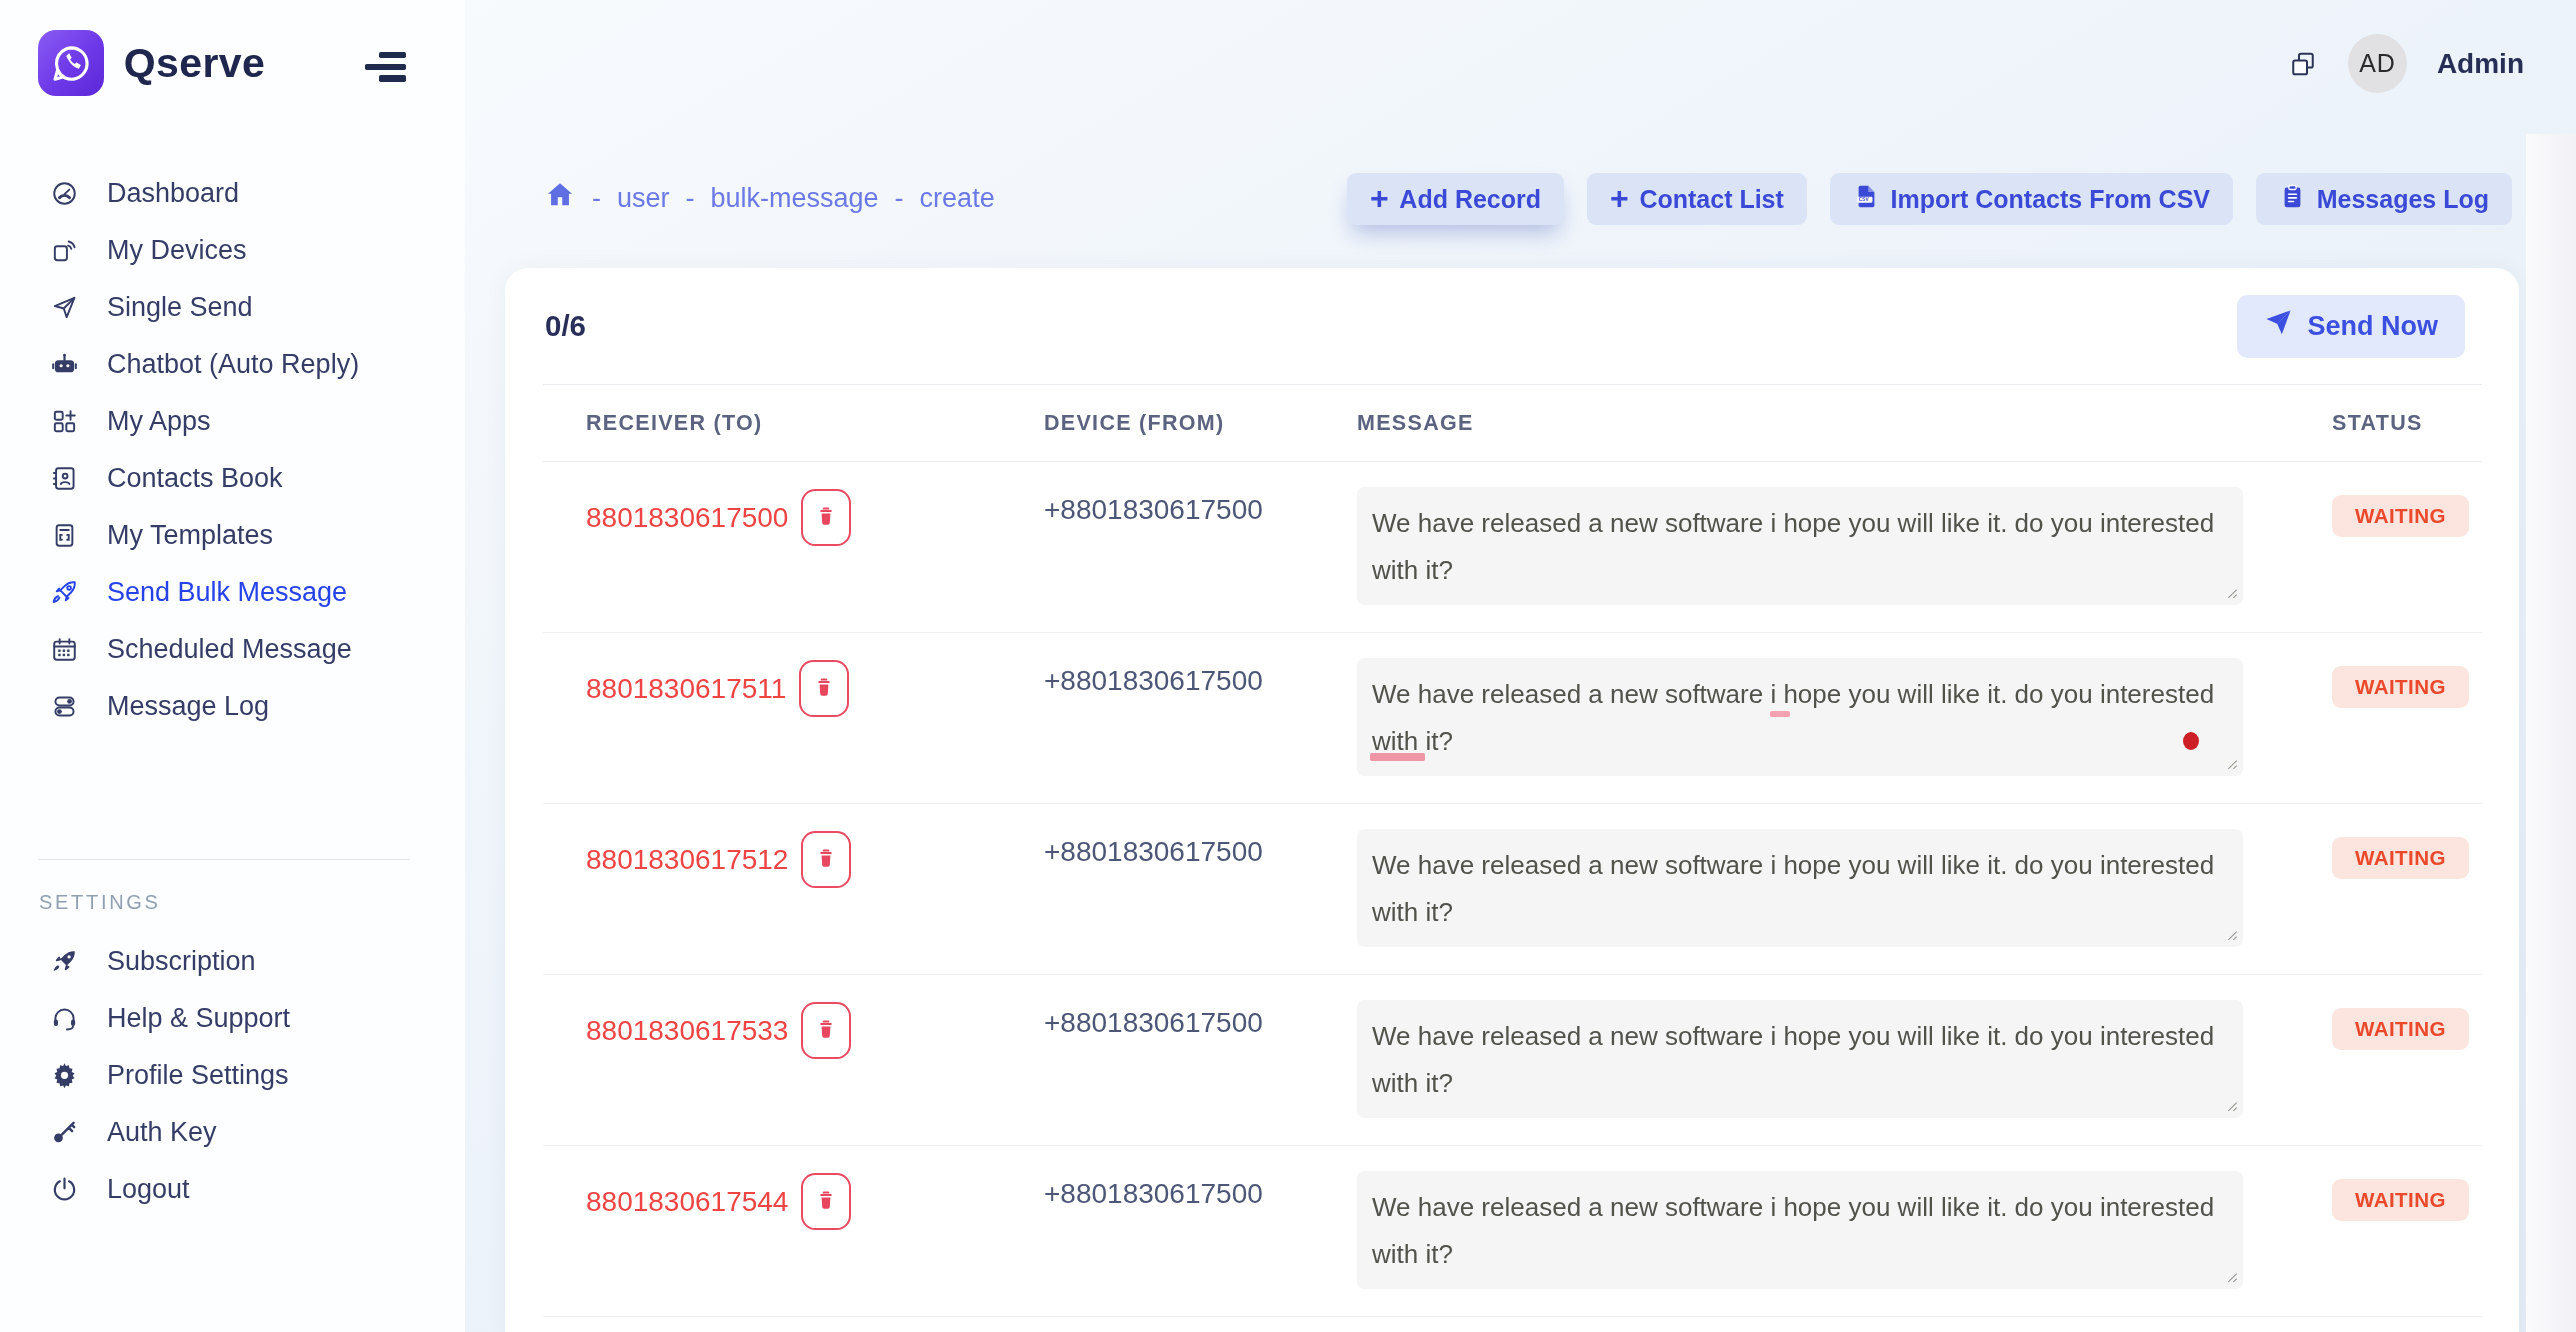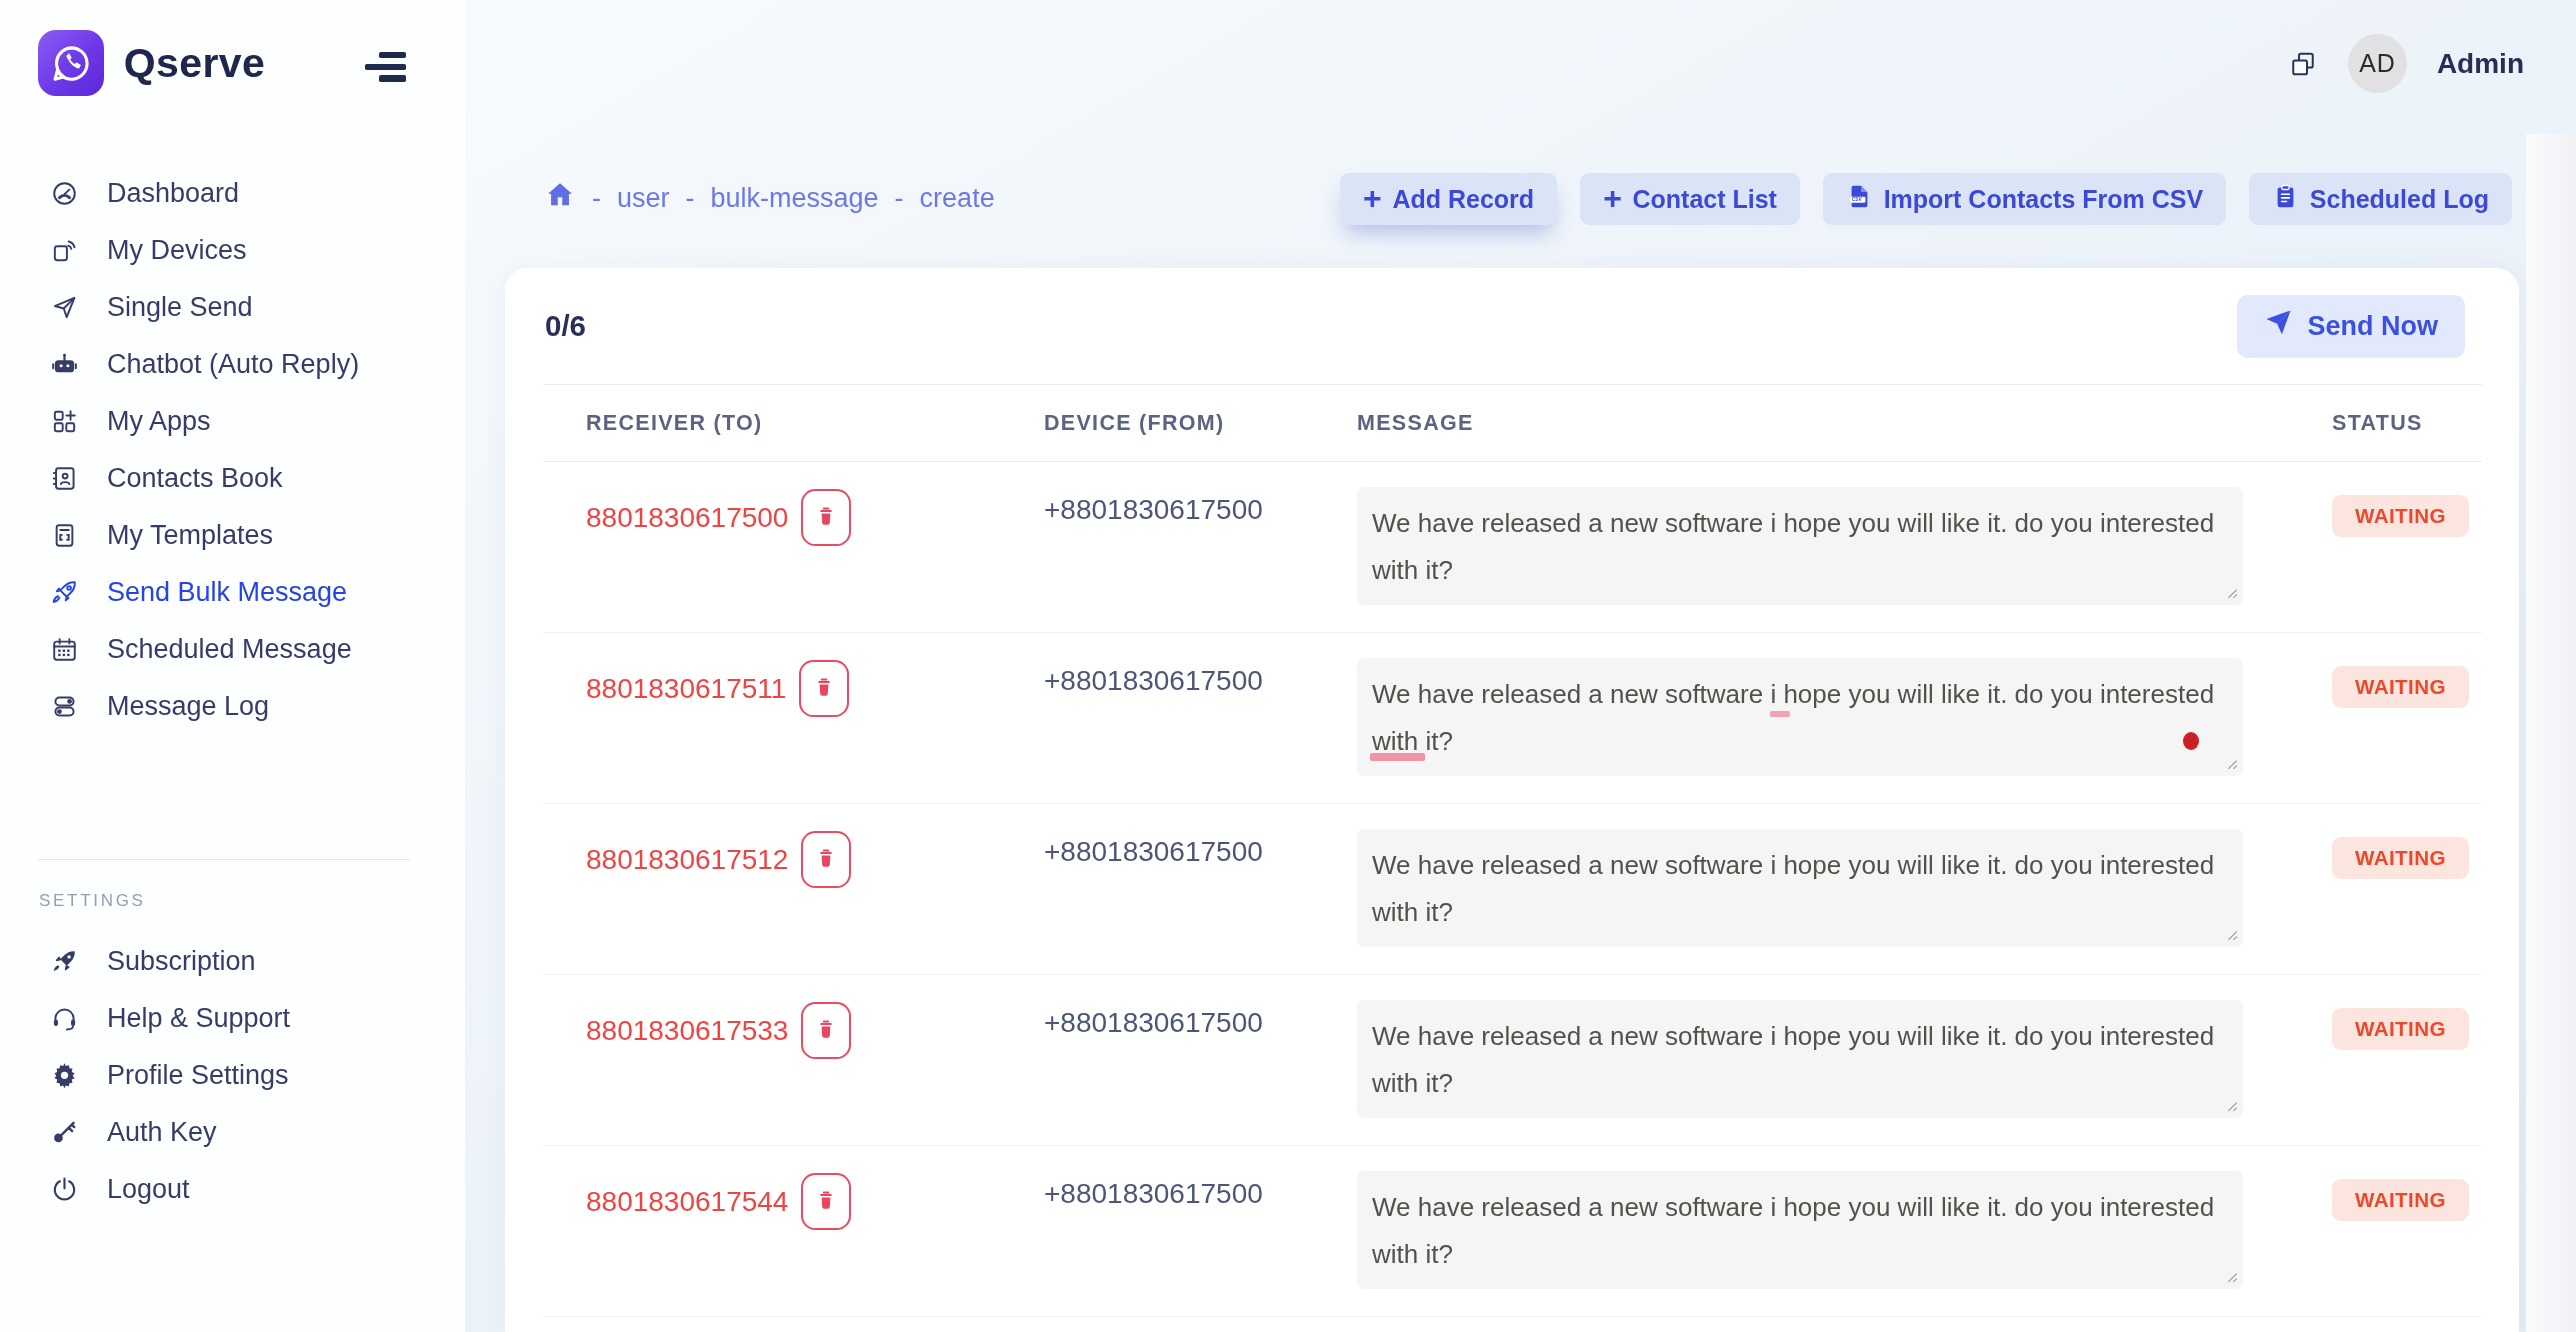--- a/index.html
+++ b/index.html
@@ -21,21 +21,21 @@
   .hamburger i.long{width:41px;}
 
   .menu{position:absolute;top:165px;left:0;right:0;}
   .menu2{position:absolute;top:933px;left:0;right:0;}
   .menu-item{display:flex;align-items:center;height:57px;padding-left:49px;color:#353c66;font-size:27px;}
   .menu-item .ic{width:30px;height:30px;display:flex;align-items:center;justify-content:center;}
   .menu-item .ic svg{width:29px;height:29px;}
   .menu-item .lbl{margin-left:28px;}
   .menu-item.active{color:#2643ea;}
   .side-divider{position:absolute;top:859px;left:38px;width:372px;height:0;border-top:1.8px solid #e3e6ec;}
-  .settings-label{position:absolute;top:891px;left:39px;font-size:17px;letter-spacing:2.7px;color:#90a0b2;font-weight:500;}
+  .settings-label{position:absolute;top:891px;left:39px;font-size:20px;letter-spacing:2.7px;color:#90a0b2;font-weight:500;}
 
   
   .user-area{position:absolute;top:34px;right:52px;display:flex;align-items:center;gap:30px;}
   .copy-btn{color:#2b3355;width:30px;height:30px;}
   .copy-btn svg{width:30px;height:30px;}
   .avatar{width:59px;height:59px;border-radius:50%;background:#e1e1e4;display:flex;align-items:center;
     justify-content:center;font-size:25px;color:#2b2b2b;letter-spacing:0.9px;}
   .user-name{font-size:28px;font-weight:700;color:#272e55;}
 
   
@@ -325,21 +325,21 @@
     <span>Import Contacts From CSV</span>
   </button>
   <button class="btn">
     <span><svg viewBox="0 0 24 24" fill="none">
           <rect x="5" y="4" width="14" height="17.5" rx="2" fill="currentColor"></rect>
           <rect x="8.8" y="2.2" width="6.4" height="3.6" rx="1.2" fill="currentColor" stroke="#fff" stroke-width="1.2"></rect>
           <g stroke="#fff" stroke-width="1.4" stroke-linecap="round">
             <path d="M8.5 10h7M8.5 13.2h7M8.5 16.4h4.5"></path>
           </g>
         </svg></span>
-    <span>Scheduled Log</span>
+    <span>Messages Log</span>
   </button>
 </div>
 
 <div class="card">
   <div class="card-toolbar">
     <span class="counter">0/6</span>
     <button class="send-btn">
       <span><svg viewBox="0 0 24 24" fill="currentColor">
             <path d="M22 2 2 9.2l8.8 3.9z"></path>
             <path d="M22 2l-7.2 19.8-4-9z"></path>

